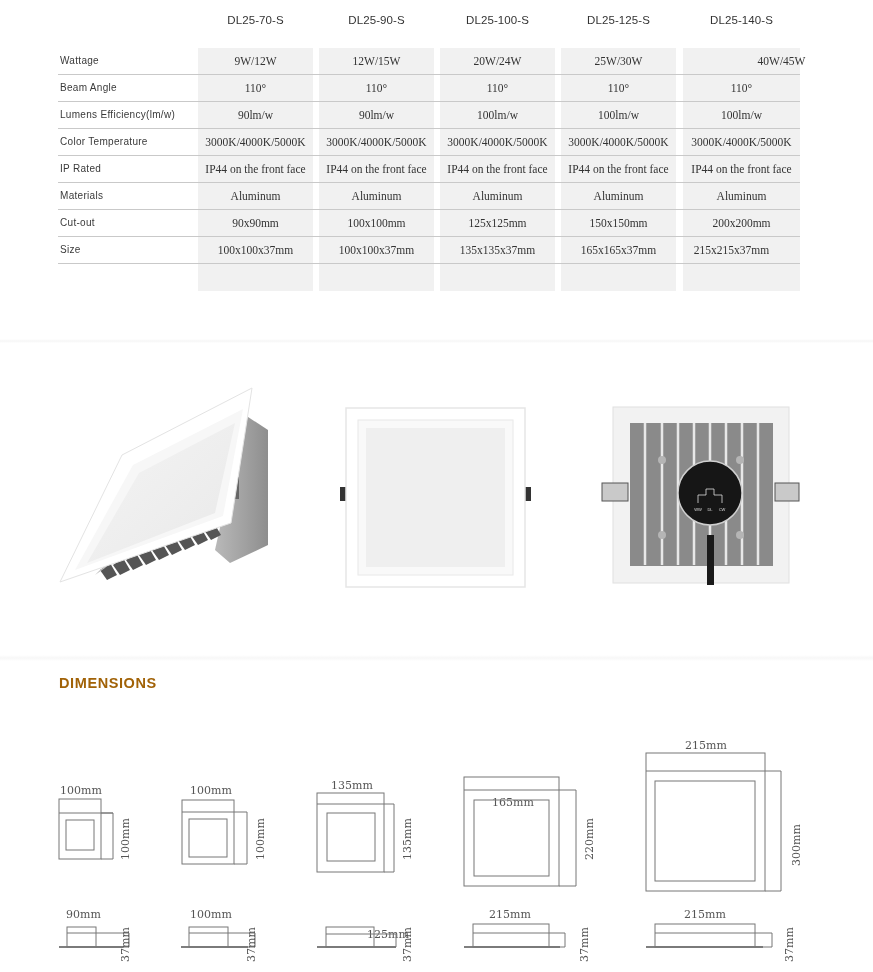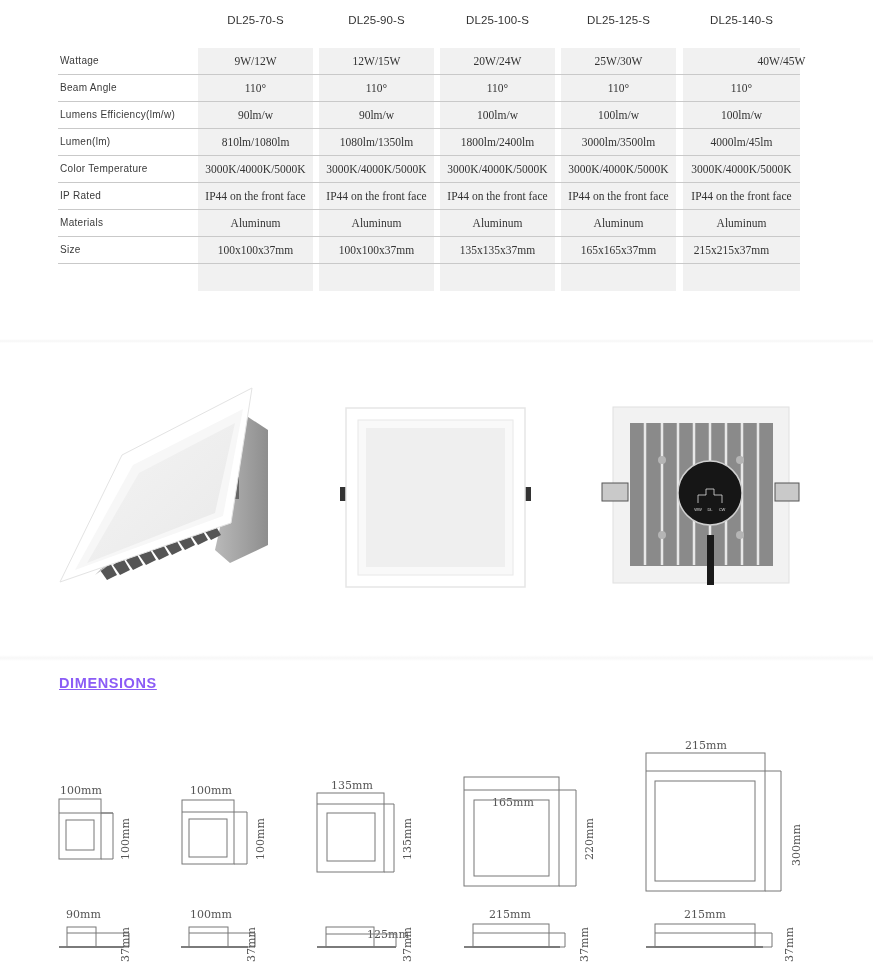--- a/index.html
+++ b/index.html
@@ -16,21 +16,21 @@
   .srow .lbl { position: absolute; left: 2px; top: 7px; font-size: 10px; color: #3a3a3a; letter-spacing: 0.3px; white-space: nowrap; }
   .srow .val { position: absolute; top: 7px; font-size: 11.5px; color: #333; text-align: center; white-space: nowrap; font-family: Liberation Serif, serif; }
 
   
   .band { position: absolute; left: 0; width: 873px; }
 
   
   .photo { position: absolute; }
 
   
-  .dim-title { position: absolute; left: 59px; top: 675px; font-size: 14.5px; font-weight: bold; color: #8b5cf6; letter-spacing: 0.6px; text-decoration: underline; }
+  .dim-title { position: absolute; left: 59px; top: 675px; font-size: 14.5px; font-weight: bold; color: #a16207; letter-spacing: 0.6px; }
   .dlabel { position: absolute; font-family: "DejaVu Serif", serif; font-size: 11px; color: #555; white-space: nowrap; }
   .vlabel { position: absolute; font-family: "DejaVu Serif", serif; font-size: 11px; color: #555; white-space: nowrap; transform: rotate(-90deg); transform-origin: left top; }
   svg.draw { position: absolute; overflow: visible; }
 </style>
 </head>
 <body>
 
 <div class="spec">
 
   <div class="col-bg" style="left:140px;width:115px;"></div>
@@ -69,28 +69,20 @@
 
     <div class="srow">
       <span class="lbl">Lumens Efficiency(lm/w)</span>
       <span class="val" style="left:140px;width:115px;">90lm/w</span>
       <span class="val" style="left:261px;width:115px;">90lm/w</span>
       <span class="val" style="left:382px;width:115px;">100lm/w</span>
       <span class="val" style="left:503px;width:115px;">100lm/w</span>
       <span class="val" style="left:625px;width:117px;">100lm/w</span>
     </div>
 
-    <div class="srow">
-      <span class="lbl">Lumen(lm)</span>
-      <span class="val" style="left:140px;width:115px;">810lm/1080lm</span>
-      <span class="val" style="left:261px;width:115px;">1080lm/1350lm</span>
-      <span class="val" style="left:382px;width:115px;">1800lm/2400lm</span>
-      <span class="val" style="left:503px;width:115px;">3000lm/3500lm</span>
-      <span class="val" style="left:625px;width:117px;">4000lm/45lm</span>
-    </div>
 
     <div class="srow">
       <span class="lbl">Color Temperature</span>
       <span class="val" style="left:140px;width:115px;">3000K/4000K/5000K</span>
       <span class="val" style="left:261px;width:115px;">3000K/4000K/5000K</span>
       <span class="val" style="left:382px;width:115px;">3000K/4000K/5000K</span>
       <span class="val" style="left:503px;width:115px;">3000K/4000K/5000K</span>
       <span class="val" style="left:625px;width:117px;">3000K/4000K/5000K</span>
     </div>
 
@@ -105,20 +97,28 @@
 
     <div class="srow">
       <span class="lbl">Materials</span>
       <span class="val" style="left:140px;width:115px;">Aluminum</span>
       <span class="val" style="left:261px;width:115px;">Aluminum</span>
       <span class="val" style="left:382px;width:115px;">Aluminum</span>
       <span class="val" style="left:503px;width:115px;">Aluminum</span>
       <span class="val" style="left:625px;width:117px;">Aluminum</span>
     </div>
 
+    <div class="srow">
+      <span class="lbl">Cut-out</span>
+      <span class="val" style="left:140px;width:115px;">90x90mm</span>
+      <span class="val" style="left:261px;width:115px;">100x100mm</span>
+      <span class="val" style="left:382px;width:115px;">125x125mm</span>
+      <span class="val" style="left:503px;width:115px;">150x150mm</span>
+      <span class="val" style="left:625px;width:117px;">200x200mm</span>
+    </div>
 
     <div class="srow">
       <span class="lbl">Size</span>
       <span class="val" style="left:140px;width:115px;">100x100x37mm</span>
       <span class="val" style="left:261px;width:115px;">100x100x37mm</span>
       <span class="val" style="left:382px;width:115px;">135x135x37mm</span>
       <span class="val" style="left:503px;width:115px;">165x165x37mm</span>
       <span class="val" style="left:625px;width:97px;">215x215x37mm</span>
     </div>
   </div>

